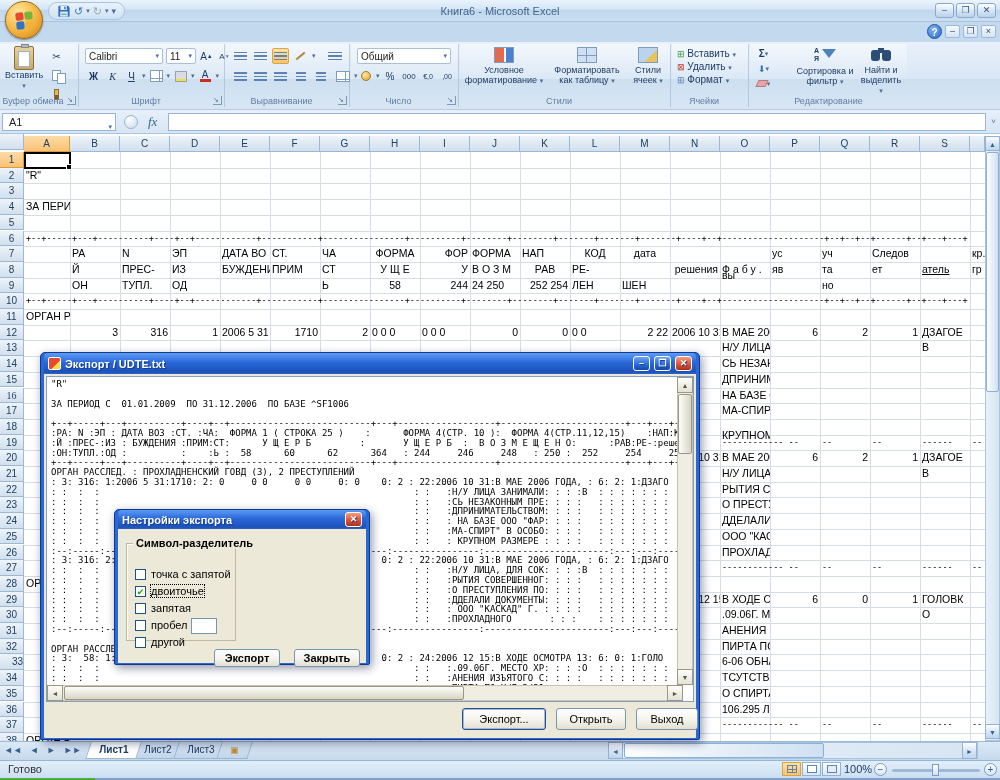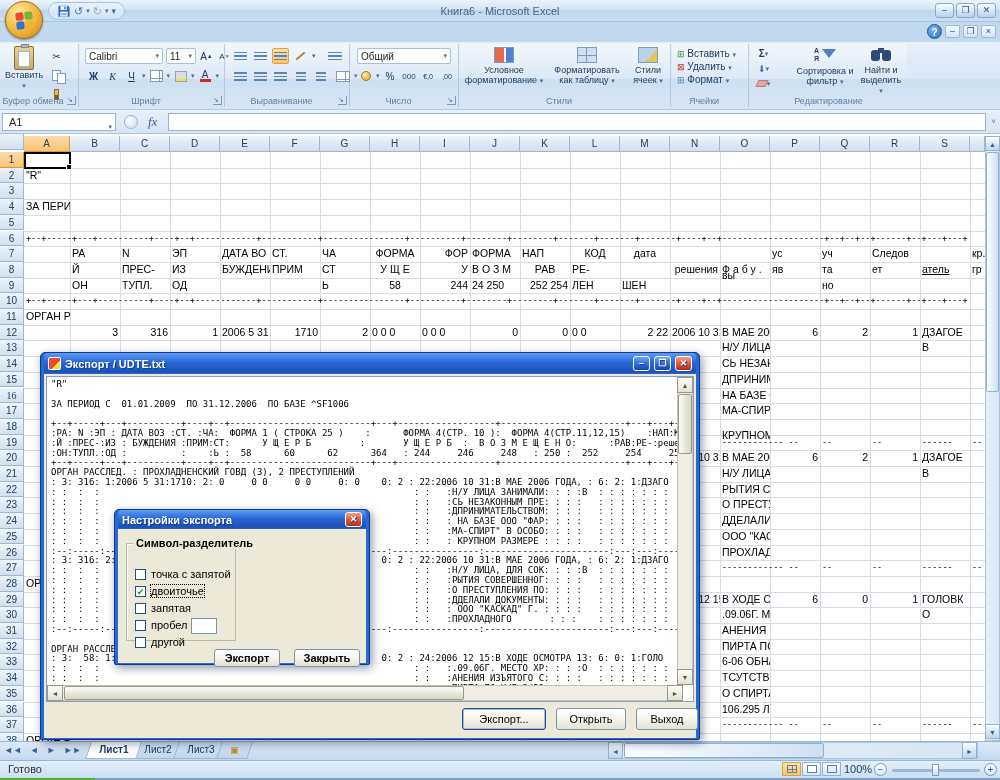--- a/index.html
+++ b/index.html
@@ -386,21 +386,21 @@
       <div class="rowhead" style="left: 0px; top: 363.4px; width: 24px; height: 15.7px; line-height: 15.7px;">23</div>
       <div class="rowhead" style="left: 0px; top: 379.1px; width: 24px; height: 15.7px; line-height: 15.7px;">24</div>
       <div class="rowhead" style="left: 0px; top: 394.8px; width: 24px; height: 15.7px; line-height: 15.7px;">25</div>
       <div class="rowhead" style="left: 0px; top: 410.5px; width: 24px; height: 15.7px; line-height: 15.7px;">26</div>
       <div class="rowhead" style="left: 0px; top: 426.2px; width: 24px; height: 15.7px; line-height: 15.7px;">27</div>
       <div class="rowhead" style="left: 0px; top: 441.9px; width: 24px; height: 15.7px; line-height: 15.7px;">28</div>
       <div class="rowhead" style="left: 0px; top: 457.6px; width: 24px; height: 15.7px; line-height: 15.7px;">29</div>
       <div class="rowhead" style="left: 0px; top: 473.3px; width: 24px; height: 15.7px; line-height: 15.7px;">30</div>
       <div class="rowhead" style="left: 0px; top: 489px; width: 24px; height: 15.7px; line-height: 15.7px;">31</div>
       <div class="rowhead" style="left: 0px; top: 504.7px; width: 24px; height: 15.7px; line-height: 15.7px;">32</div>
-      <div class="rowhead" style="left: 0px; top: 520.4px; width: 24px; height: 15.7px; line-height: 15.7px;">33</div>
+      <div class="rowhead" style="left: 0px; top: 520.4px; width: 24px; height: 15.7px; line-height: 15.7px; text-align: right;">33</div>
       <div class="rowhead" style="left: 0px; top: 536.1px; width: 24px; height: 15.7px; line-height: 15.7px;">34</div>
       <div class="rowhead" style="left: 0px; top: 551.8px; width: 24px; height: 15.7px; line-height: 15.7px;">35</div>
       <div class="rowhead" style="left: 0px; top: 567.5px; width: 24px; height: 15.7px; line-height: 15.7px;">36</div>
       <div class="rowhead" style="left: 0px; top: 583.2px; width: 24px; height: 15.7px; line-height: 15.7px;">37</div>
       <div class="rowhead" style="left: 0px; top: 598.9px; width: 24px; height: 15.7px; line-height: 15.7px;">38</div>
     </div>
   <div id="gridlines">
       <div class="gl" style="left: 70px; top: 18px; width: 1px; height: 589px;"></div>
       <div class="gl" style="left: 120px; top: 18px; width: 1px; height: 589px;"></div>
       <div class="gl" style="left: 170px; top: 18px; width: 1px; height: 589px;"></div>

